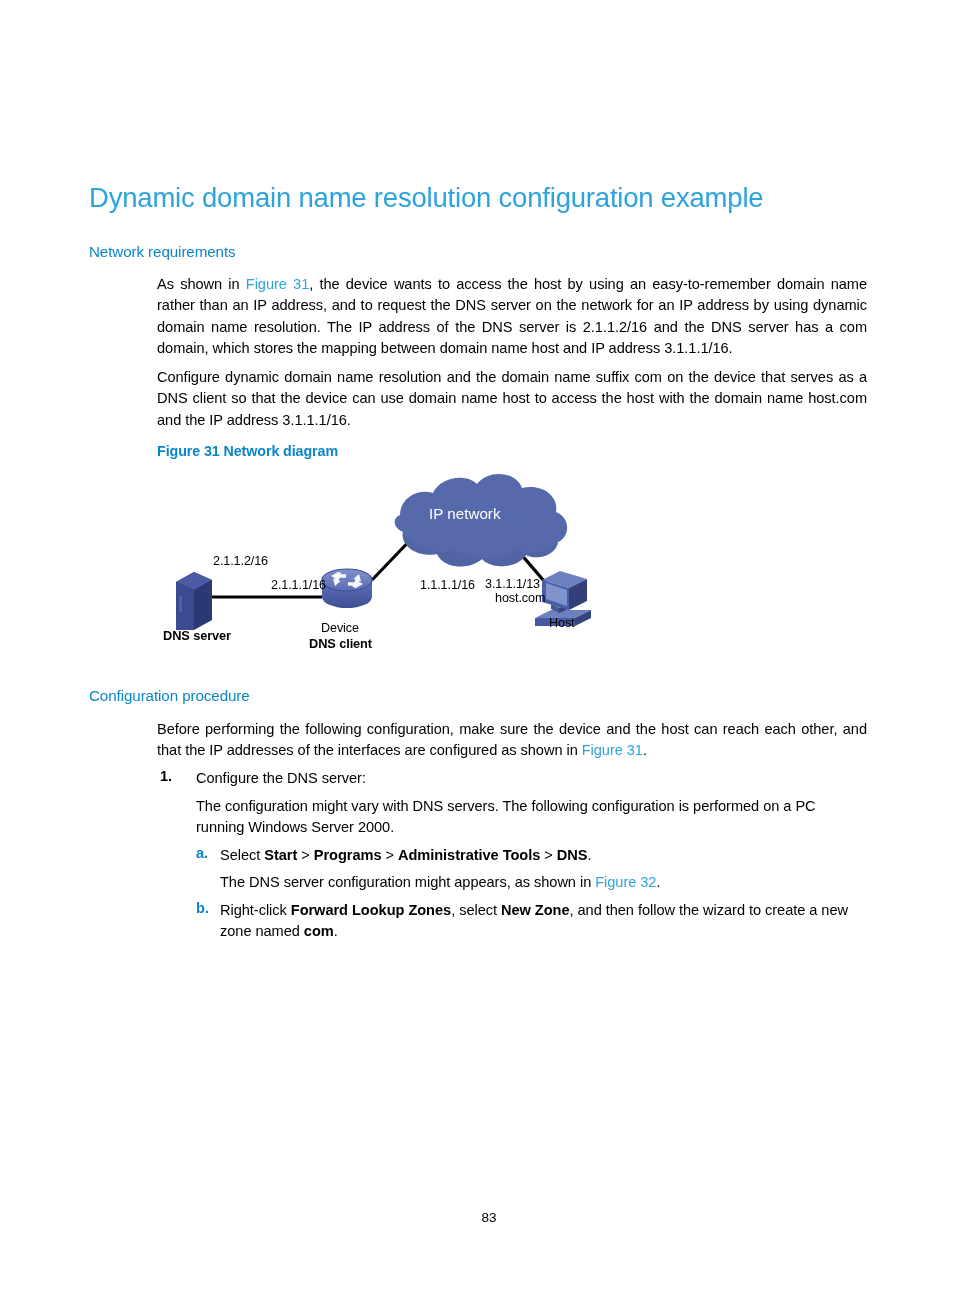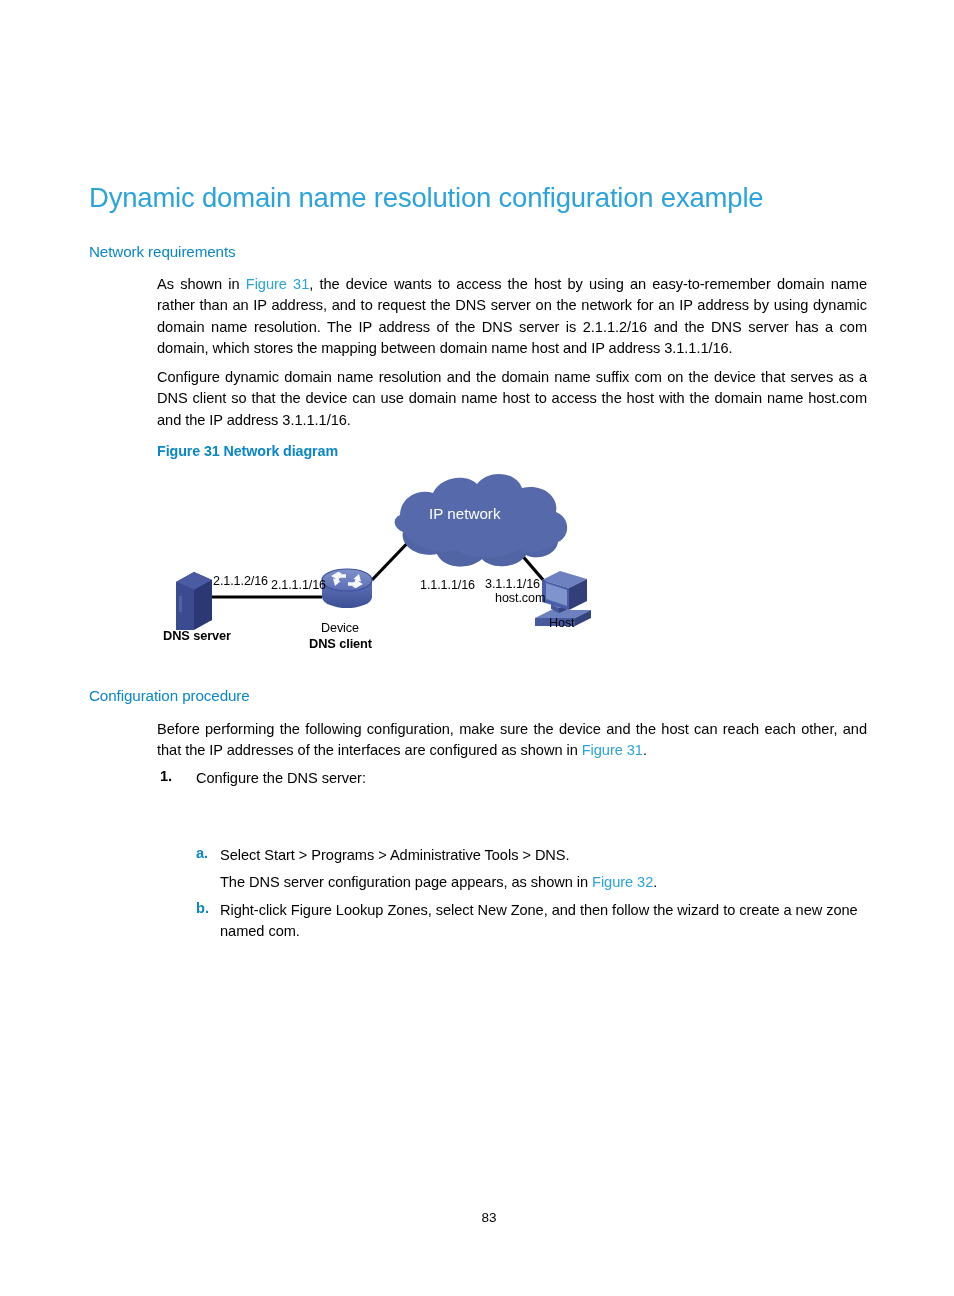--- a/index.html
+++ b/index.html
@@ -64,21 +64,21 @@
     width: 710px;
     font-size: 14.6px;
     line-height: 21.4px;
     color: #000000;
     text-align: justify;
     letter-spacing: -0.05px;
   }
   .para.nojust { text-align: left; }
 
   .xref { color: #2ba3dd; }
-  .b { font-weight: normal; }
+  .b { font-weight: bold; }
 
   
   .listitem {
     position: absolute;
     font-size: 14.6px;
     line-height: 21.4px;
     color: #000000;
     letter-spacing: -0.05px;
   }
   .marker-num {
@@ -225,27 +225,27 @@
         <polygon points="392,120 410,111 437,119 419,128" fill="#6d80bf"></polygon>
         <polygon points="392,120 419,128 419,150 392,142" fill="#4a5da8"></polygon>
         <polygon points="419,128 437,119 437,141 419,150" fill="#323f78"></polygon>
 
         <polygon points="396,123 417,130 417,146 396,139" fill="#7f93cd"></polygon>
       </g>
     </svg>
 
     <div class="cloudtext" style="left:279px; top:45px;">IP network</div>
 
-    <div class="dlabel" style="left:63px; top:94px;margin-top:20px;">2.1.1.2/16</div>
+    <div class="dlabel" style="left:63px; top:94px;">2.1.1.2/16</div>
 
     <div class="dlabel" style="left:121px; top:118px;">2.1.1.1/16</div>
 
     <div class="dlabel" style="left:222px; top:118px;padding-left:48px;">1.1.1.1/16</div>
 
-    <div class="dlabel" style="left:335px; top:117px;">3.1.1.1/16</div>
+    <div class="dlabel" style="left:335px; top:117px;">3.1.1.1/13</div>
 
     <div class="dlabel" style="left:345px; top:131px;">host.com</div>
 
     <div class="dlabel bold" style="left:13px; top:168px;">DNS server</div>
 
     <div class="dlabel" style="left:171px; top:161px;">Device</div>
 
     <div class="dlabel bold" style="left:159px; top:176px;">DNS client</div>
 
     <div class="dlabel" style="left:399px; top:156px;">Host</div>
@@ -253,30 +253,31 @@
 
   <div class="h2 config-proc">Configuration procedure</div>
 
   <div class="para" style="top:719px;">
     <span>Before performing the following configuration, make sure the device and the host can reach each other, and that the IP addresses of the interfaces are configured as shown in </span><span class="xref">Figure 31</span><span>.</span>
   </div>
 
   <div class="marker-num" style="left:160px; top:768px;">1.</div>
   <div class="listitem" style="left:196px; top:768px; width:670px;">Configure the DNS server:</div>
 
+  <div class="para nojust" style="left:196px; top:796px; width:671px;">The configuration might vary with DNS servers. The following configuration is performed on a PC running Windows Server 2000.</div>
 
   <div class="marker-alpha" style="left:196px; top:845px;">a.</div>
   <div class="listitem" style="left:220px; top:845px; width:650px;">
     <span>Select </span><span class="b">Start</span><span> &gt; </span><span class="b">Programs</span><span> &gt; </span><span class="b">Administrative Tools</span><span> &gt; </span><span class="b">DNS</span><span>.</span>
   </div>
 
   <div class="listitem" style="left:220px; top:872px; width:650px;">
-    <span>The DNS server configuration page appears, as shown in </span><span class="xref">Figure 32</span><span>.</span>
+    <span>The DNS server configuration might appears, as shown in </span><span class="xref">Figure 32</span><span>.</span>
   </div>
 
   <div class="marker-alpha" style="left:196px; top:900px;">b.</div>
   <div class="listitem" style="left:220px; top:900px; width:648px;">
-    <span>Right-click </span><span class="b">Figure Lookup Zones</span><span>, select </span><span class="b">New Zone</span><span>, and then follow the wizard to create a new zone named </span><span class="b">com</span><span>.</span>
+    <span>Right-click </span><span class="b">Forward Lookup Zones</span><span>, select </span><span class="b">New Zone</span><span>, and then follow the wizard to create a new zone named </span><span class="b">com</span><span>.</span>
   </div>
 
   <div class="pagenum">83</div>
 
 </div>
 
 </body></html>

